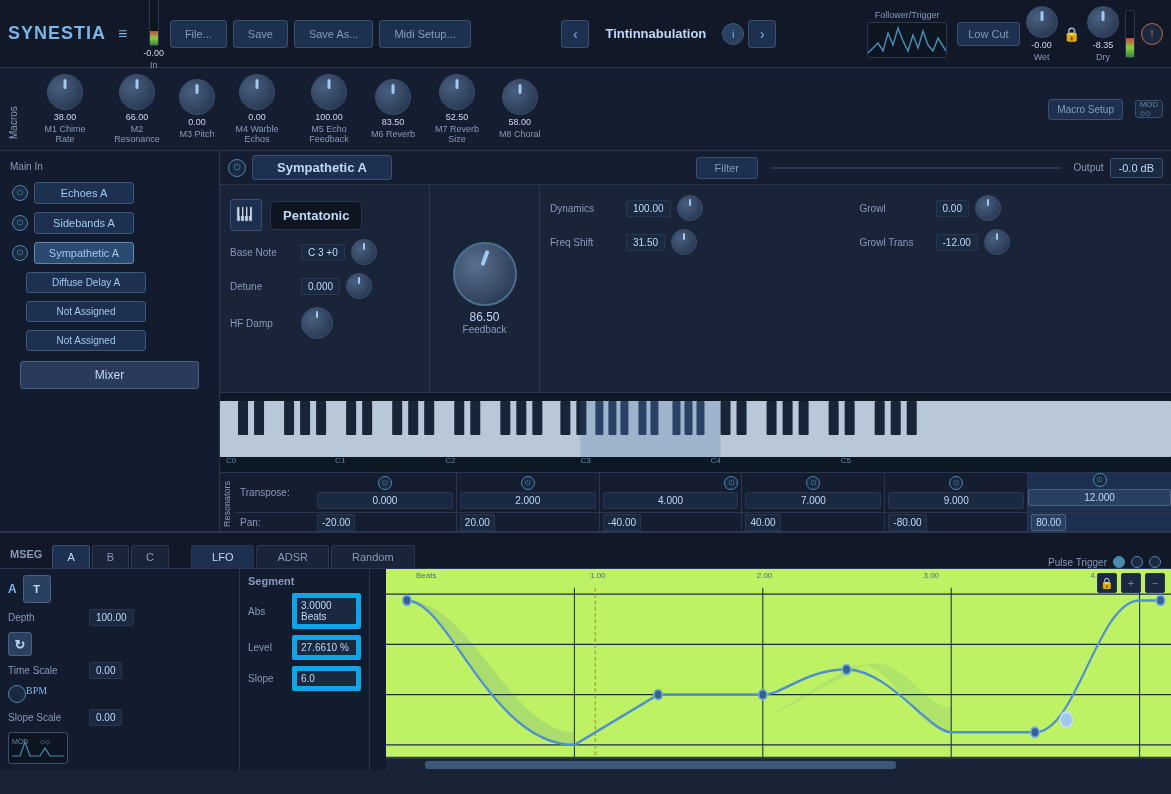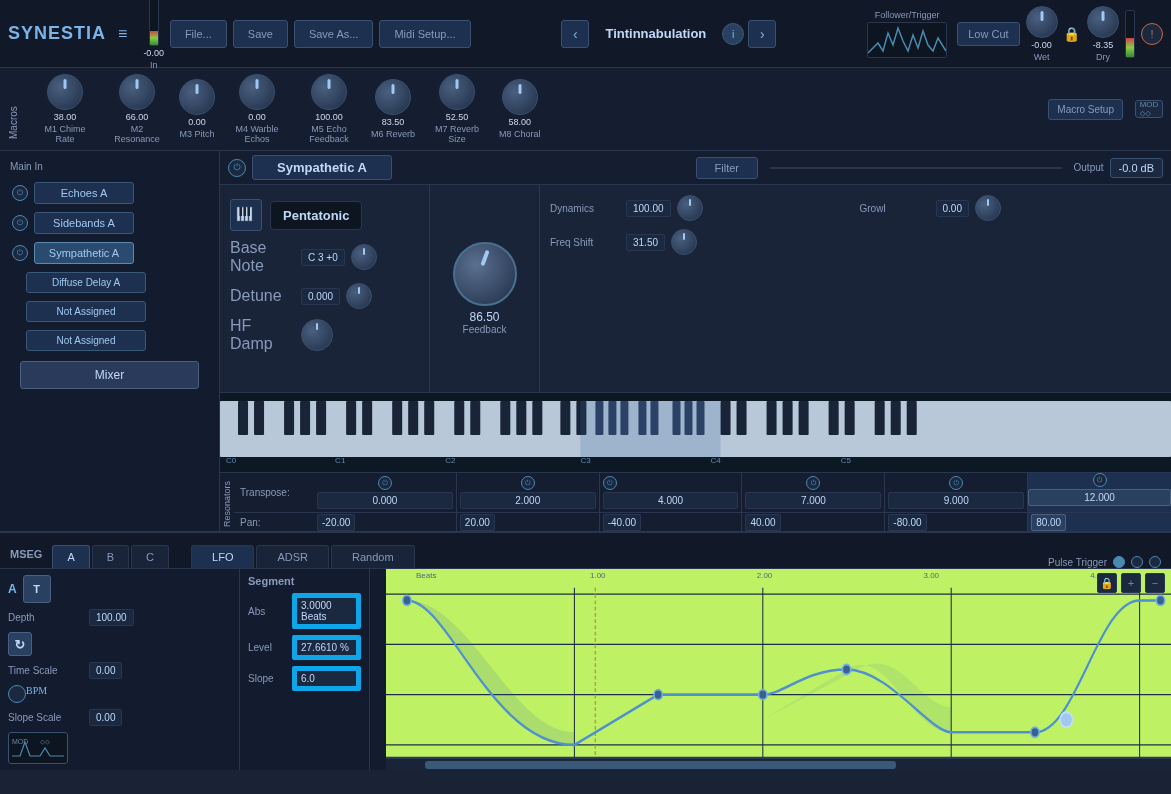--- a/index.html
+++ b/index.html
@@ -396,21 +396,21 @@
       justify-content: center;
       cursor: pointer;
     }
 
     .param-row {
       display: flex;
       align-items: center;
       gap: 6px;
     }
     .param-label {
-      font-size: 16px;
+      font-size: 10px;
       color: #8899bb;
       width: 65px;
     }
     .param-value {
       font-size: 10px;
       color: #c0d8f8;
       background: #1a2840;
       border: 1px solid #2a3550;
       padding: 2px 6px;
       border-radius: 2px;
@@ -998,20 +998,25 @@
             <span class="rp-value">0.00</span>
             <div class="param-knob-sm"></div>
           </div>
 
           <div class="right-param">
             <span class="rp-label">Freq Shift</span>
             <span class="rp-value">31.50</span>
             <div class="param-knob-sm"></div>
           </div>
 
+          <div class="right-param">
+            <span class="rp-label">Growl Trans</span>
+            <span class="rp-value">-12.00</span>
+            <div class="param-knob-sm"></div>
+          </div>
         </div>
       </div>
     </div>
 
     <div class="piano-keyboard">
       <svg width="100%" height="72" viewBox="0 0 950 72" preserveAspectRatio="none">
 
         <rect x="0" y="8" width="950" height="56" fill="#b8c8d8" rx="1"></rect>
 
         <g>
@@ -1078,21 +1083,21 @@
           <span style="font-size:10px;color:#8899bb;width:80px;padding:3px 6px;">Transpose:</span>
           <div style="flex:1;display:grid;grid-template-columns:repeat(6,1fr);">
             <div style="display:flex;flex-direction:column;align-items:center;gap:2px;padding:3px;border-right:1px solid #2a3550;">
               <div class="res-power">⏻</div>
               <span class="res-value">0.000</span>
             </div>
             <div style="display:flex;flex-direction:column;align-items:center;gap:2px;padding:3px;border-right:1px solid #2a3550;">
               <div class="res-power">⏻</div>
               <span class="res-value">2.000</span>
             </div>
-            <div style="display:flex;flex-direction:column;align-items:flex-start;gap:2px;padding:3px;border-right:1px solid #2a3550;">
+            <div style="display:flex;flex-direction:column;align-items:flex-end;gap:2px;padding:3px;border-right:1px solid #2a3550;">
               <div class="res-power">⏻</div>
               <span class="res-value">4.000</span>
             </div>
             <div style="display:flex;flex-direction:column;align-items:center;gap:2px;padding:3px;border-right:1px solid #2a3550;">
               <div class="res-power">⏻</div>
               <span class="res-value">7.000</span>
             </div>
             <div style="display:flex;flex-direction:column;align-items:center;gap:2px;padding:3px;border-right:1px solid #2a3550;">
               <div class="res-power">⏻</div>
               <span class="res-value">9.000</span>

